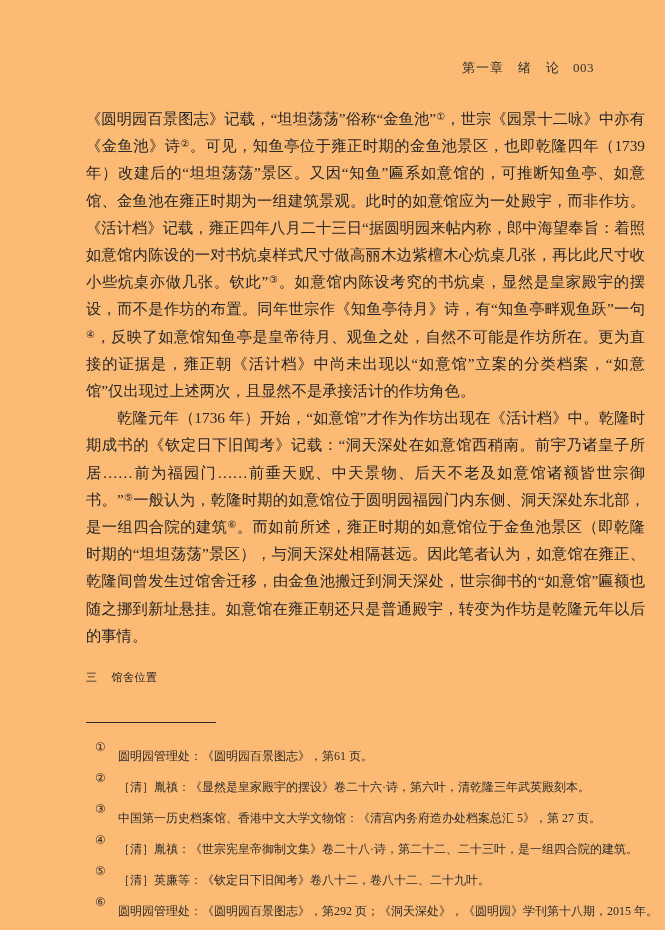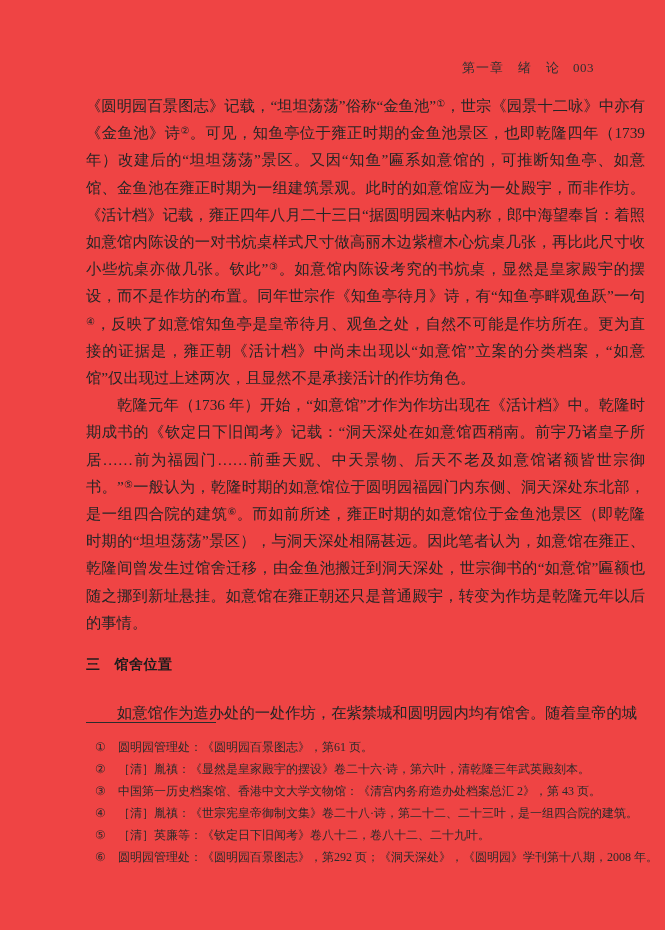--- a/index.html
+++ b/index.html
@@ -1,59 +1,59 @@
 <!DOCTYPE html>
 <html><head>
 <meta charset="utf-8">
 <style>
   html, body { margin: 0; padding: 0; background: #ffffff; }
   .page {
     position: relative;
     width: 665px;
     height: 930px;
-    background: #ef4444;
+    background: #fdba74;
     font-family: "Liberation Serif", "DejaVu Serif", serif;
     color: #262626;
     overflow: hidden;
   }
   .running-header {
     position: absolute;
     top: 59px;
     right: 71px;
     font-size: 13px;
     letter-spacing: 1px;
     color: #303030;
     white-space: nowrap;
   }
   .running-header .page-number { margin-left: 13px; letter-spacing: 0.5px; }
   .content {
     position: absolute;
     left: 86px;
-    top: 92px;
+    top: 105px;
     width: 559px;
   }
   .para {
     margin: 0;
     font-size: 15.3px;
     line-height: 27.2px;
     text-align: justify;
     text-justify: inter-ideograph;
     word-break: break-all;
   }
   .para.indent { text-indent: 31px; }
   sup.supref {
     font-size: 10px;
     line-height: 0;
     vertical-align: 4px;
   }
   .section-heading {
     margin: 15px 0 0 0;
-    font-size: 14px;
+    font-size: 11px;
     line-height: 27px;
-    font-weight: 700;
+    font-weight: 400;
     color: #1c1c1c;
     letter-spacing: 0.5px;
   }
   .section-heading .section-number { margin-right: 14px; }
   .after-section { margin-top: 21px; }
   .footnotes {
     position: absolute;
     left: 86px;
     top: 722px;
     width: 559px;
@@ -65,68 +65,67 @@
     margin: 0 0 13px 0;
   }
   .fn-row {
     display: flex;
     padding-left: 9px;
     font-size: 12px;
     line-height: 22px;
     color: #2b2b2b;
   }
   .fn-marker { flex: none; width: 23px; }
-  .fn-text { flex: 1; white-space: nowrap; }
+  .fn-text { flex: 1; white-space: nowrap; margin-top: 9px; }
 </style>
 </head>
 <body>
 
 <div class="page">
 
   <div class="running-header">
     <span>第一章　绪　论</span><span class="page-number">003</span>
   </div>
 
   <div class="content">
 
     <p class="para"><span>《圆明园百景图志》记载，“坦坦荡荡”俗称“金鱼池”</span><sup class="supref">①</sup><span>，世宗《园景十二咏》中亦有《金鱼池》诗</span><sup class="supref">②</sup><span>。可见，知鱼亭位于雍正时期的金鱼池景区，也即乾隆四年（1739 年）改建后的“坦坦荡荡”景区。又因“知鱼”匾系如意馆的，可推断知鱼亭、如意馆、金鱼池在雍正时期为一组建筑景观。此时的如意馆应为一处殿宇，而非作坊。《活计档》记载，雍正四年八月二十三日“据圆明园来帖内称，郎中海望奉旨：着照如意馆内陈设的一对书炕桌样式尺寸做高丽木边紫檀木心炕桌几张，再比此尺寸收小些炕桌亦做几张。钦此”</span><sup class="supref">③</sup><span>。如意馆内陈设考究的书炕桌，显然是皇家殿宇的摆设，而不是作坊的布置。同年世宗作《知鱼亭待月》诗，有“知鱼亭畔观鱼跃”一句</span><sup class="supref">④</sup><span>，反映了如意馆知鱼亭是皇帝待月、观鱼之处，自然不可能是作坊所在。更为直接的证据是，雍正朝《活计档》中尚未出现以“如意馆”立案的分类档案，“如意馆”仅出现过上述两次，且显然不是承接活计的作坊角色。</span></p>
 
     <p class="para indent"><span>乾隆元年（1736 年）开始，“如意馆”才作为作坊出现在《活计档》中。乾隆时期成书的《钦定日下旧闻考》记载：“洞天深处在如意馆西稍南。前宇乃诸皇子所居……前为福园门……前垂天贶、中天景物、后天不老及如意馆诸额皆世宗御书。”</span><sup class="supref">⑤</sup><span>一般认为，乾隆时期的如意馆位于圆明园福园门内东侧、洞天深处东北部，是一组四合院的建筑</span><sup class="supref">⑥</sup><span>。而如前所述，雍正时期的如意馆位于金鱼池景区（即乾隆时期的“坦坦荡荡”景区），与洞天深处相隔甚远。因此笔者认为，如意馆在雍正、乾隆间曾发生过馆舍迁移，由金鱼池搬迁到洞天深处，世宗御书的“如意馆”匾额也随之挪到新址悬挂。如意馆在雍正朝还只是普通殿宇，转变为作坊是乾隆元年以后的事情。</span></p>
 
     <h2 class="section-heading">
       <span class="section-number">三</span><span>馆舍位置</span>
     </h2>
 
-    <p class="para indent after-section"><span>如意馆作为造办处的一处作坊，在紫禁城和圆明园内均有馆舍。随着皇帝的城</span></p>
 
   </div>
 
   <div class="footnotes">
     <div class="fn-rule"></div>
     <div>
         <div class="fn-row">
           <span class="fn-marker">①</span>
           <span class="fn-text">圆明园管理处：《圆明园百景图志》，第61 页。</span>
         </div>
         <div class="fn-row">
           <span class="fn-marker">②</span>
           <span class="fn-text">［清］胤禛：《显然是皇家殿宇的摆设》卷二十六·诗，第六叶，清乾隆三年武英殿刻本。</span>
         </div>
         <div class="fn-row">
           <span class="fn-marker">③</span>
-          <span class="fn-text">中国第一历史档案馆、香港中文大学文物馆：《清宫内务府造办处档案总汇 2》，第 43 页。</span>
+          <span class="fn-text">中国第一历史档案馆、香港中文大学文物馆：《清宫内务府造办处档案总汇 5》，第 27 页。</span>
         </div>
         <div class="fn-row">
           <span class="fn-marker">④</span>
           <span class="fn-text">［清］胤禛：《世宗宪皇帝御制文集》卷二十八·诗，第二十二、二十三叶，是一组四合院的建筑。</span>
         </div>
         <div class="fn-row">
           <span class="fn-marker">⑤</span>
           <span class="fn-text">［清］英廉等：《钦定日下旧闻考》卷八十二，卷八十二、二十九叶。</span>
         </div>
         <div class="fn-row">
           <span class="fn-marker">⑥</span>
-          <span class="fn-text">圆明园管理处：《圆明园百景图志》，第292 页；《洞天深处》，《圆明园》学刊第十八期，2008 年。</span>
+          <span class="fn-text">圆明园管理处：《圆明园百景图志》，第292 页；《洞天深处》，《圆明园》学刊第十八期，2015 年。</span>
         </div>
       </div>
   </div>
 
 </div>
 
 </body></html>

